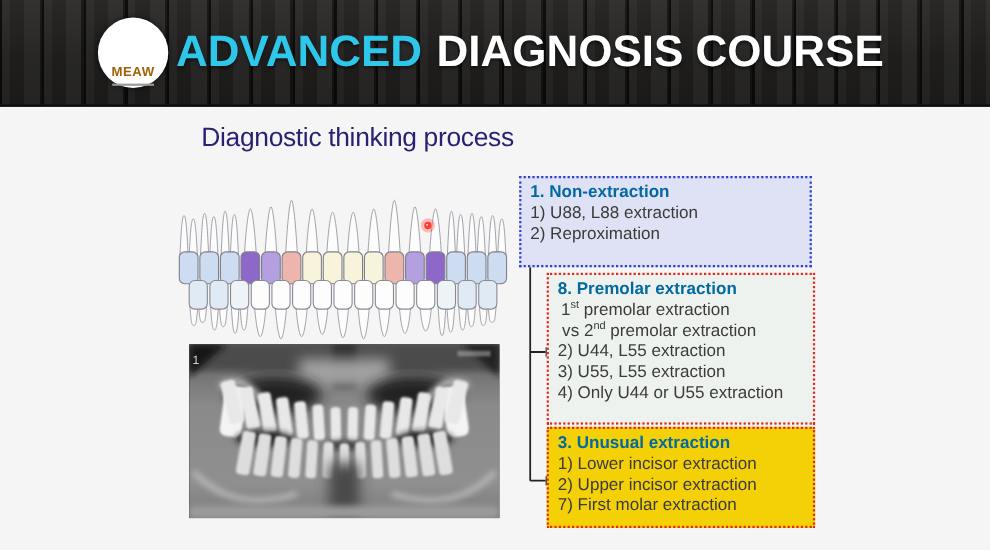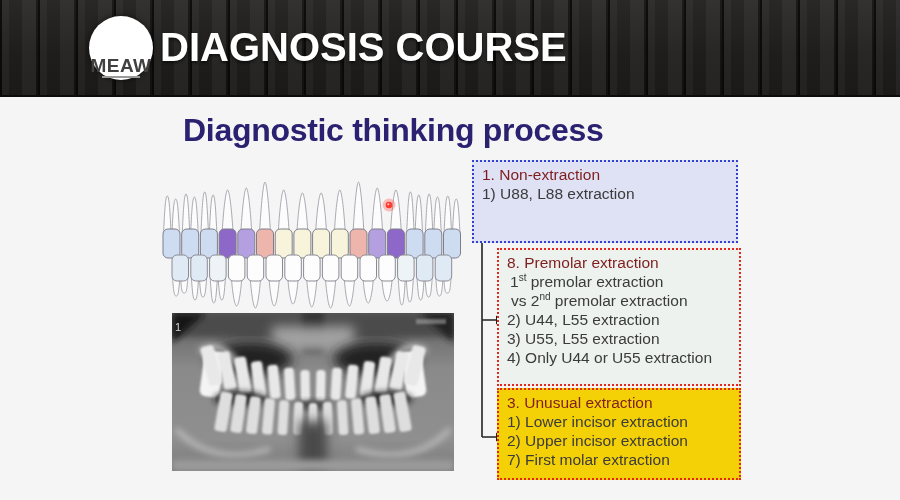--- a/index.html
+++ b/index.html
@@ -10,56 +10,57 @@
   .hdr{position:absolute;left:0;top:0;width:900px;height:97px;
        background-color:#1c1b1a;
        background-image:
          repeating-linear-gradient(90deg, rgba(0,0,0,.62) 0 2px, rgba(255,255,255,.05) 2px 9px,
             rgba(255,255,255,.015) 9px 22px, rgba(255,255,255,.06) 22px 36px, rgba(0,0,0,.25) 36px 38px),
          linear-gradient(180deg,#262524 0%,#1b1a19 55%,#171615 100%);
        border-bottom:2px solid #0c0c0c;box-sizing:border-box;}
   .logo{position:absolute;left:89px;top:16px;width:64px;height:64px;border-radius:50%;
         background:#fff;display:flex;flex-direction:column;align-items:center;justify-content:center;
         box-shadow:0 0 6px rgba(0,0,0,.6);}
-  .logo-main{font-weight:700;font-size:19px;letter-spacing:.5px;color:#404040;line-height:17px;margin-top:39px;}
+  .logo-main{font-weight:700;font-size:12px;letter-spacing:.5px;color:#a16207;line-height:17px;margin-top:39px;}
   .logo-sub{width:38px;height:2px;background:#9a9a9a;margin-top:2px;}
   .hdr-title{position:absolute;left:160px;top:0;height:95px;display:flex;align-items:center;
              margin:0;font-size:40px;font-weight:700;color:#fff;white-space:nowrap;
              text-shadow:0 2px 3px rgba(0,0,0,.55);}
   .hdr-title .hl{margin-right:13px;}
 
   
   .slide-title{position:absolute;left:183px;top:112px;margin:0;
-               font-size:32px;font-weight:700;letter-spacing:-.3px;color:#2a2270;}
+               font-size:24px;font-weight:400;letter-spacing:-.3px;color:#2a2270;}
 
   .teeth-svg{position:absolute;left:159px;top:176px;}
   .xray-svg{position:absolute;left:172px;top:313px;background:#161616;}
   .conn-svg{position:absolute;left:470px;top:238px;}
 
   .box{position:absolute;border:2px dotted #999;box-sizing:border-box;
        padding:3px 8px 2px 8px;font-size:15.5px;color:#3b3b3b;}
-  .box .bt{font-weight:400;color:#7f1d1d;}
+  .box .bt{font-weight:700;color:#0369a1;}
   .box1{left:472px;top:160px;width:266px;height:83px;line-height:19px;}
   .box2{left:497px;top:248px;width:244px;height:138px;line-height:19px;}
   .box3{left:497px;top:388px;width:244px;height:92px;line-height:19px;}
   .box sup{font-size:10px;line-height:0;}
   .box2 .sub{margin-left:3px;}
   .box2 .sub2{margin-left:4px;}
 </style>
 </head>
 <body>
 
 <div class="stage" style="background: rgb(245, 245, 246);">
 
   <header class="hdr">
     <div class="logo">
       <span class="logo-main">MEAW</span>
       <span class="logo-sub"></span>
     </div>
     <h1 class="hdr-title" style="color: rgb(255, 255, 255);">
+        <span class="hl" style="color: rgb(46, 199, 234);">ADVANCED</span>
         <span>DIAGNOSIS COURSE</span>
       </h1>
   </header>
 
   <h2 class="slide-title" style="color: rgb(42, 34, 112);">Diagnostic thinking process</h2>
 
   <svg id="teeth" class="teeth-svg" width="308" height="136" viewBox="0 0 308 136">
       <path d="M4.5,58 C5.5,38 6.3,20 8.3,20 C10.3,20 11.1,38 12.1,58 Z" fill="#fcfcfd" stroke="#a0a0a8" stroke-width="0.9"></path>
       <path d="M12.9,58 C13.9,38 14.7,23 16.7,23 C18.7,23 19.5,38 20.5,58 Z" fill="#fcfcfd" stroke="#a0a0a8" stroke-width="0.9"></path>
       <rect x="4" y="53" width="17" height="29" rx="5" fill="#cddcf1" stroke="#7f7f8a" stroke-width="1"></rect>
@@ -209,20 +210,21 @@
 
   <svg class="conn-svg" width="40" height="210" viewBox="0 0 40 210">
     <path id="connPath" d="M12,2 V199 M12,82 H26 M12,199 H26" fill="none" stroke="#222222" stroke-width="1.6"></path>
     <polygon id="connArrow1" points="26,77.5 26,86.5 33.5,82" fill="#222222"></polygon>
     <polygon id="connArrow2" points="26,194.5 26,203.5 33.5,199" fill="#222222"></polygon>
   </svg>
 
   <section class="box box1" style="background: rgb(223, 225, 244); border-color: rgb(48, 64, 207);">
     <div class="bt">1. Non-extraction</div>
     <div>1) U88, L88 extraction</div>
+    <div>2) Reproximation</div>
   </section>
 
   <section class="box box2" style="background: rgb(237, 242, 239); border-color: rgb(227, 39, 26);">
     <div class="bt">8. Premolar extraction</div>
     <div class="sub"><span>1</span><sup>st</sup><span> premolar extraction</span></div>
     <div class="sub sub2"><span>vs 2</span><sup>nd</sup><span> premolar extraction</span></div>
     <div>2) U44, L55 extraction</div>
     <div>3) U55, L55 extraction</div>
     <div>4) Only U44 or U55 extraction</div>
   </section>

